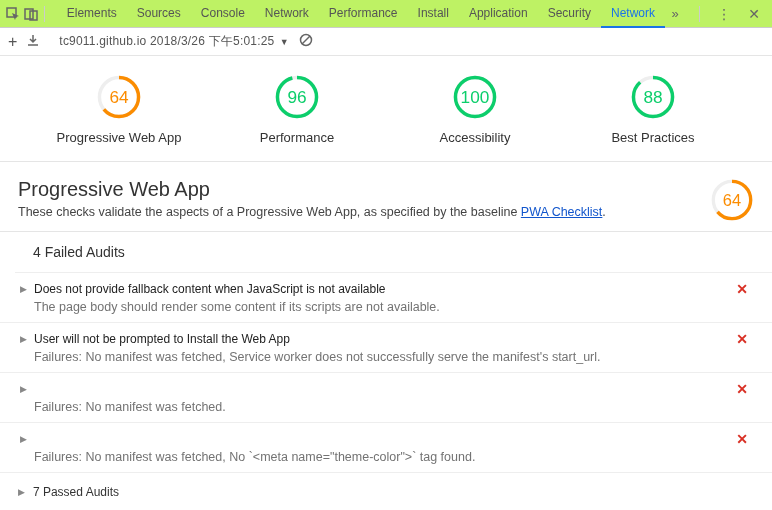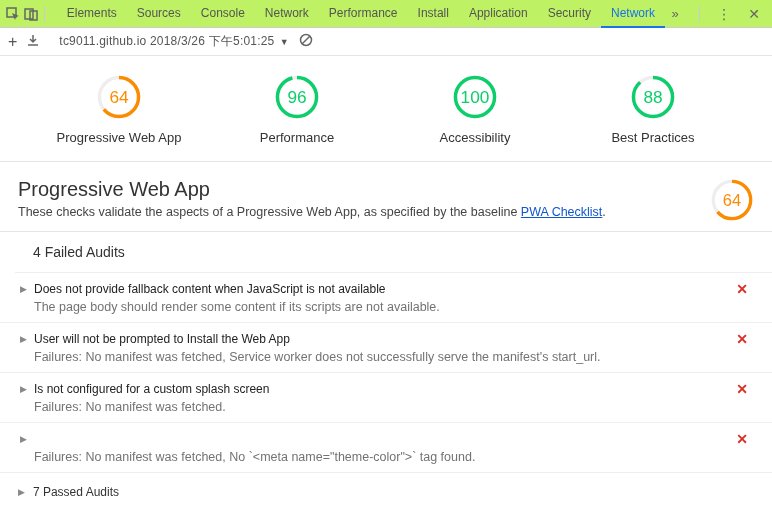--- a/index.html
+++ b/index.html
@@ -167,21 +167,20 @@
       <span class="tri">▶</span>
       <div class="titleline">
         <span class="atitle">User will not be prompted to Install the Web App</span>
         <span class="xmark">✕</span>
       </div>
       <div class="detail">Failures: No manifest was fetched, Service worker does not successfully serve the manifest's start_url.</div>
     </div>
     <div class="audit">
       <span class="tri">▶</span>
       <div class="titleline">
-        <span class="atitle">Is not configured for a custom splash screen</span>
         <span class="xmark">✕</span>
       </div>
       <div class="detail">Failures: No manifest was fetched.</div>
     </div>
     <div class="audit">
       <span class="tri">▶</span>
       <div class="titleline">
         <span class="xmark">✕</span>
       </div>
       <div class="detail">Failures: No manifest was fetched, No `&lt;meta name="theme-color"&gt;` tag found.</div>

